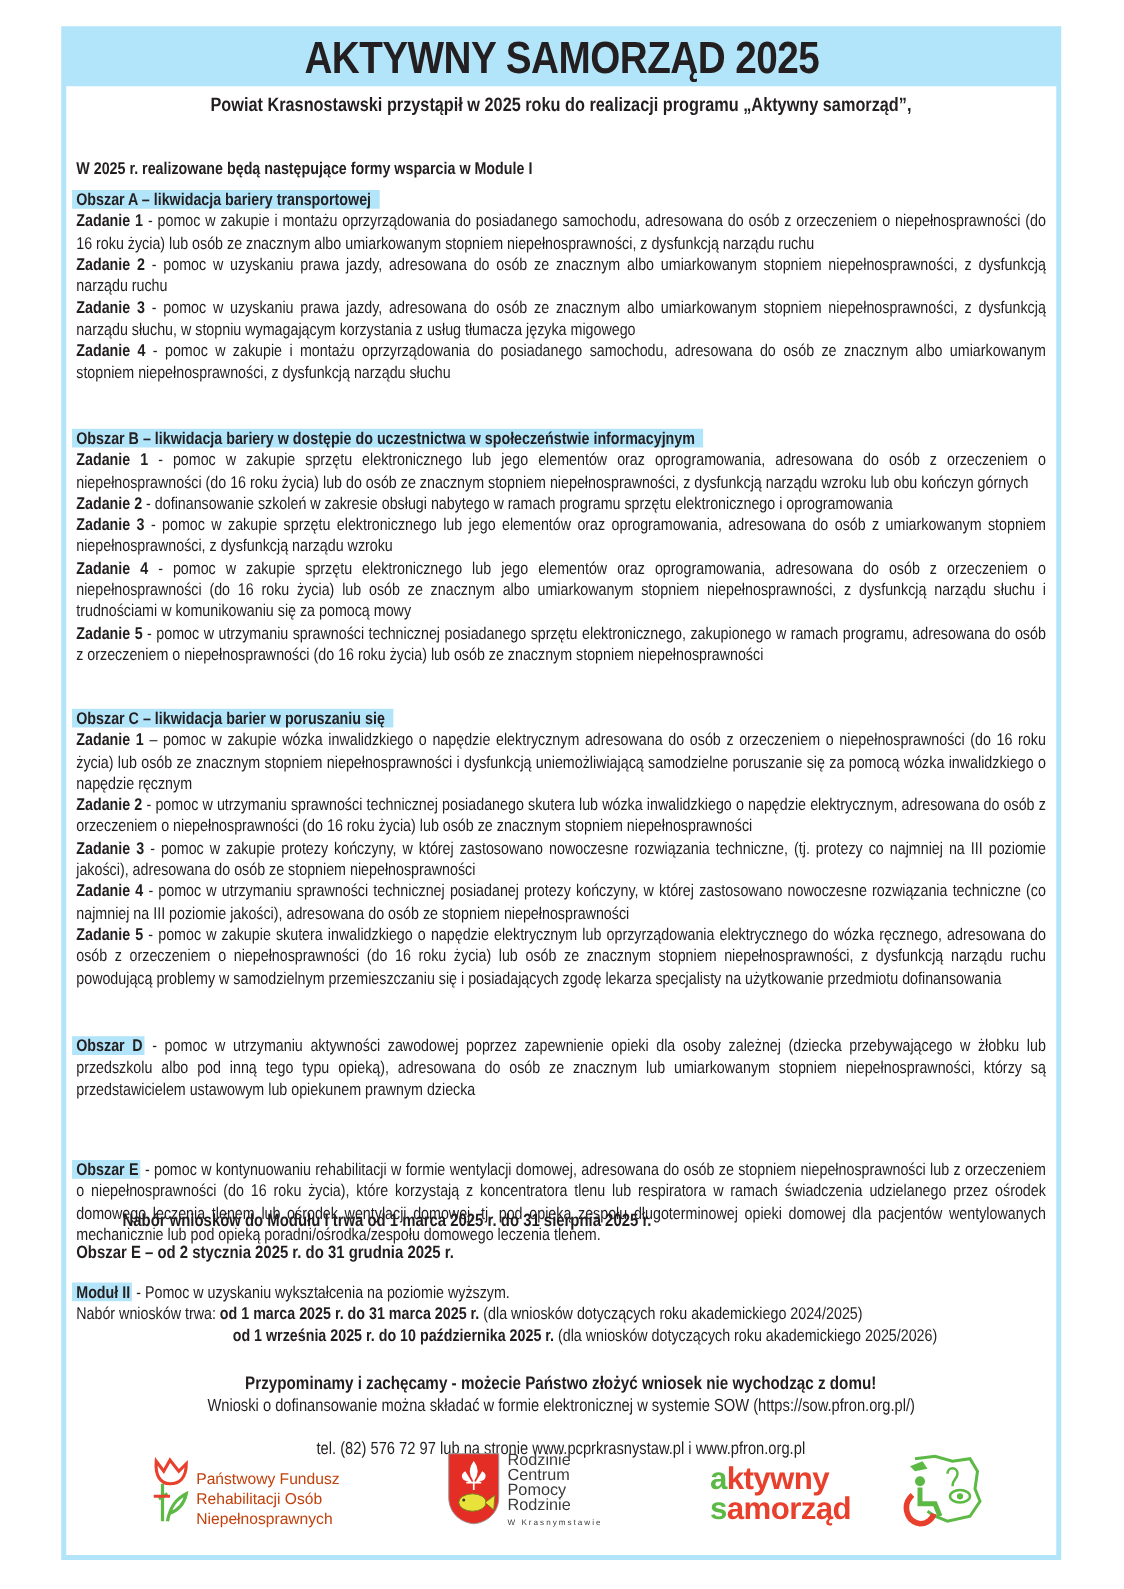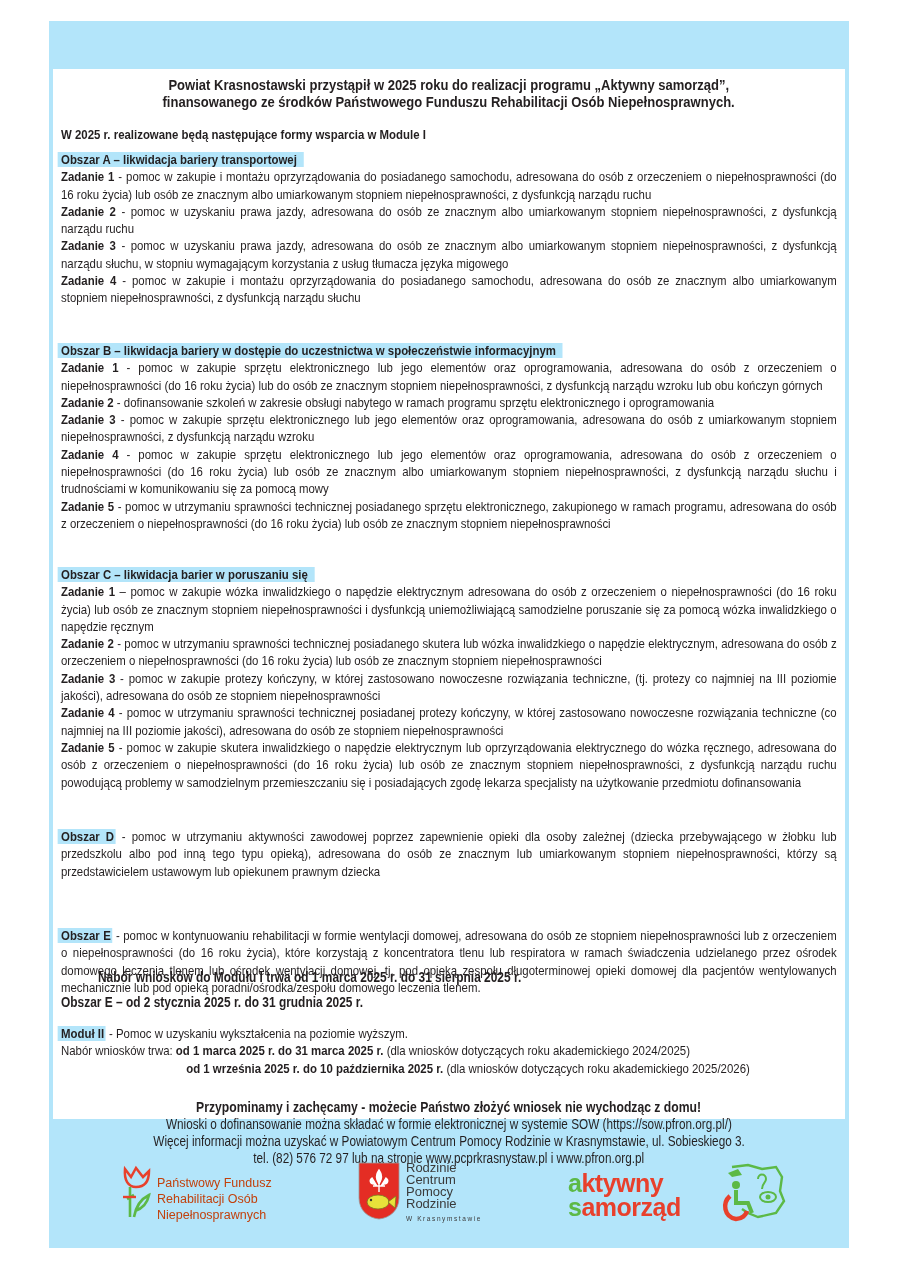--- a/index.html
+++ b/index.html
@@ -1,20 +1,20 @@
 <!DOCTYPE html>
 <html><head>
 <meta charset="utf-8">
 <style>
   html,body{margin:0;padding:0;background:#fff;}
   body{width:899px;height:1271px;position:relative;overflow:hidden;font-family:"Liberation Sans",sans-serif;color:#231f20;}
   .frame{position:absolute;left:49px;top:21px;width:800px;height:1227px;background:#b3e5fa;}
   .title{position:absolute;left:0;top:0;width:800px;height:48px;text-align:center;font-weight:bold;font-size:36px;line-height:50px;letter-spacing:-0.5px;}
   .title span{display:inline-block;transform:scaleX(0.86);transform-origin:center;}
-  .inner{position:absolute;left:4px;top:48px;width:792px;height:1050px;background:#fff;}
+  .inner{position:absolute;left:4px;top:48px;width:792px;height:1175px;background:#fff;}
   .cond{display:block;transform:scaleX(0.84);transform-origin:left top;width:119%;}
   .intro{position:absolute;left:0;width:792px;text-align:center;font-weight:bold;font-size:15.5px;line-height:17px;}
   .intro .c{display:inline-block;transform:scaleX(0.84);transform-origin:center;white-space:nowrap;}
   .content{position:absolute;left:8px;top:0;width:776px;}
   .blk{position:absolute;left:0;width:776px;font-size:13.6px;line-height:17.3px;}
   .blk .cond{text-align:justify;}
   .hl{background:#b3e5fa;font-weight:bold;padding:0 8px 0 4px;margin-left:-4px;}
   .hl2{background:#b3e5fa;font-weight:bold;padding:0 2px 0 4px;margin-left:-4px;}
   b{font-weight:bold;}
   .logos{position:absolute;left:0;top:1090px;width:792px;height:80px;}
@@ -24,24 +24,24 @@
   .logo-pcpr .txt{position:absolute;left:48px;top:0;font-size:13px;line-height:12px;color:#3a3a3a;white-space:nowrap;}
   .logo-pcpr .small{font-size:6.5px;letter-spacing:1.6px;margin-top:3px;display:block;}
   .logo-as{position:absolute;left:515px;top:4px;}
   .logo-as .t1{position:absolute;left:0;top:8px;font-size:25px;font-weight:bold;line-height:24px;white-space:nowrap;letter-spacing:-0.5px;}
   .green{color:#5cb946;} .red{color:#e8402c;}
 </style>
 </head>
 <body>
 
 <div class="frame">
+  <div class="title"><span>AKTYWNY SAMORZĄD 2025</span></div>
   <div class="inner">
 
     <div class="intro" style="top:7px;"><span class="c">Powiat Krasnostawski przystąpił w 2025 roku do realizacji programu „Aktywny samorząd”,</span></div>
-    <div class="intro" style="top:24px;"><span class="c">finansowanego ze środków Państwowego Funduszu Rehabilitacji Osób Niepełnosprawnych.</span></div>
 
     <div class="content">
 
       <div class="blk" style="top:57px;font-weight:bold;">
           <span class="cond">W 2025 r. realizowane będą następujące formy wsparcia w Module I</span>
         </div>
 
       <div class="blk" style="top:82px;">
         <span class="cond">
           <span class="hl">Obszar A – likwidacja bariery transportowej</span><br>
@@ -93,21 +93,20 @@
         <span class="cond" style="white-space:nowrap;">
           <span class="hl2">Moduł II</span><span> - Pomoc w uzyskaniu wykształcenia na poziomie wyższym.</span><br>
           <span>Nabór wniosków trwa: </span><b>od 1 marca 2025 r. do 31 marca 2025 r.</b><span> (dla wniosków dotyczących roku akademickiego 2024/2025)</span><br>
           <span style="display:inline-block;width:149px;"></span><b>od 1 września 2025 r. do 10 października 2025 r.</b><span> (dla wniosków dotyczących roku akademickiego 2025/2026)</span>
         </span>
       </div>
     </div>
 
     <div class="intro" style="top:1030px;font-size:14.5px;"><span class="c">Przypominamy i zachęcamy - możecie Państwo złożyć wniosek nie wychodząc z domu!</span></div>
     <div class="intro" style="top:1047px;font-weight:normal;font-size:14px;"><span class="c">Wnioski o dofinansowanie można składać w formie elektronicznej w systemie SOW (https://sow.pfron.org.pl/)</span></div>
-    <div class="intro" style="top:1064px;font-weight:normal;font-size:14px;"><span class="c">Więcej informacji można uzyskać w Powiatowym Centrum Pomocy Rodzinie w Krasnymstawie, ul. Sobieskiego 3.</span></div>
     <div class="intro" style="top:1081px;font-weight:normal;font-size:14px;"><span class="c">tel. (82) 576 72 97 lub na stronie www.pcprkrasnystaw.pl i www.pfron.org.pl</span></div>
 
     <div class="logos">
       <div class="logo-pfron">
         <svg width="30" height="56" viewBox="0 0 30 56">
           <path d="M4 4 L10 12 L15 3 L22 12 L28 6 C28 18 22 22 15 22 C7 22 3 15 4 4 Z" fill="none" stroke="#e8402c" stroke-width="2.5"></path>
           <path d="M9 22 L9 52 M13 30 L6 34" stroke="#5cb946" stroke-width="2.6" fill="none"></path>
           <path d="M13 52 C15 40 20 34 28 30 C26 40 20 44 14 46" stroke="#5cb946" stroke-width="2.6" fill="none"></path>
           <path d="M2 32 L15 32" stroke="#e8402c" stroke-width="2.4"></path>
         </svg>

